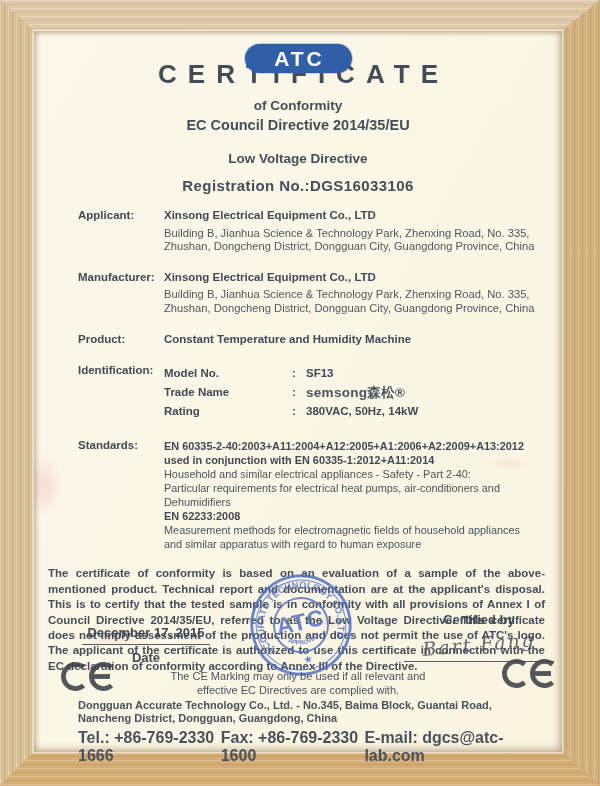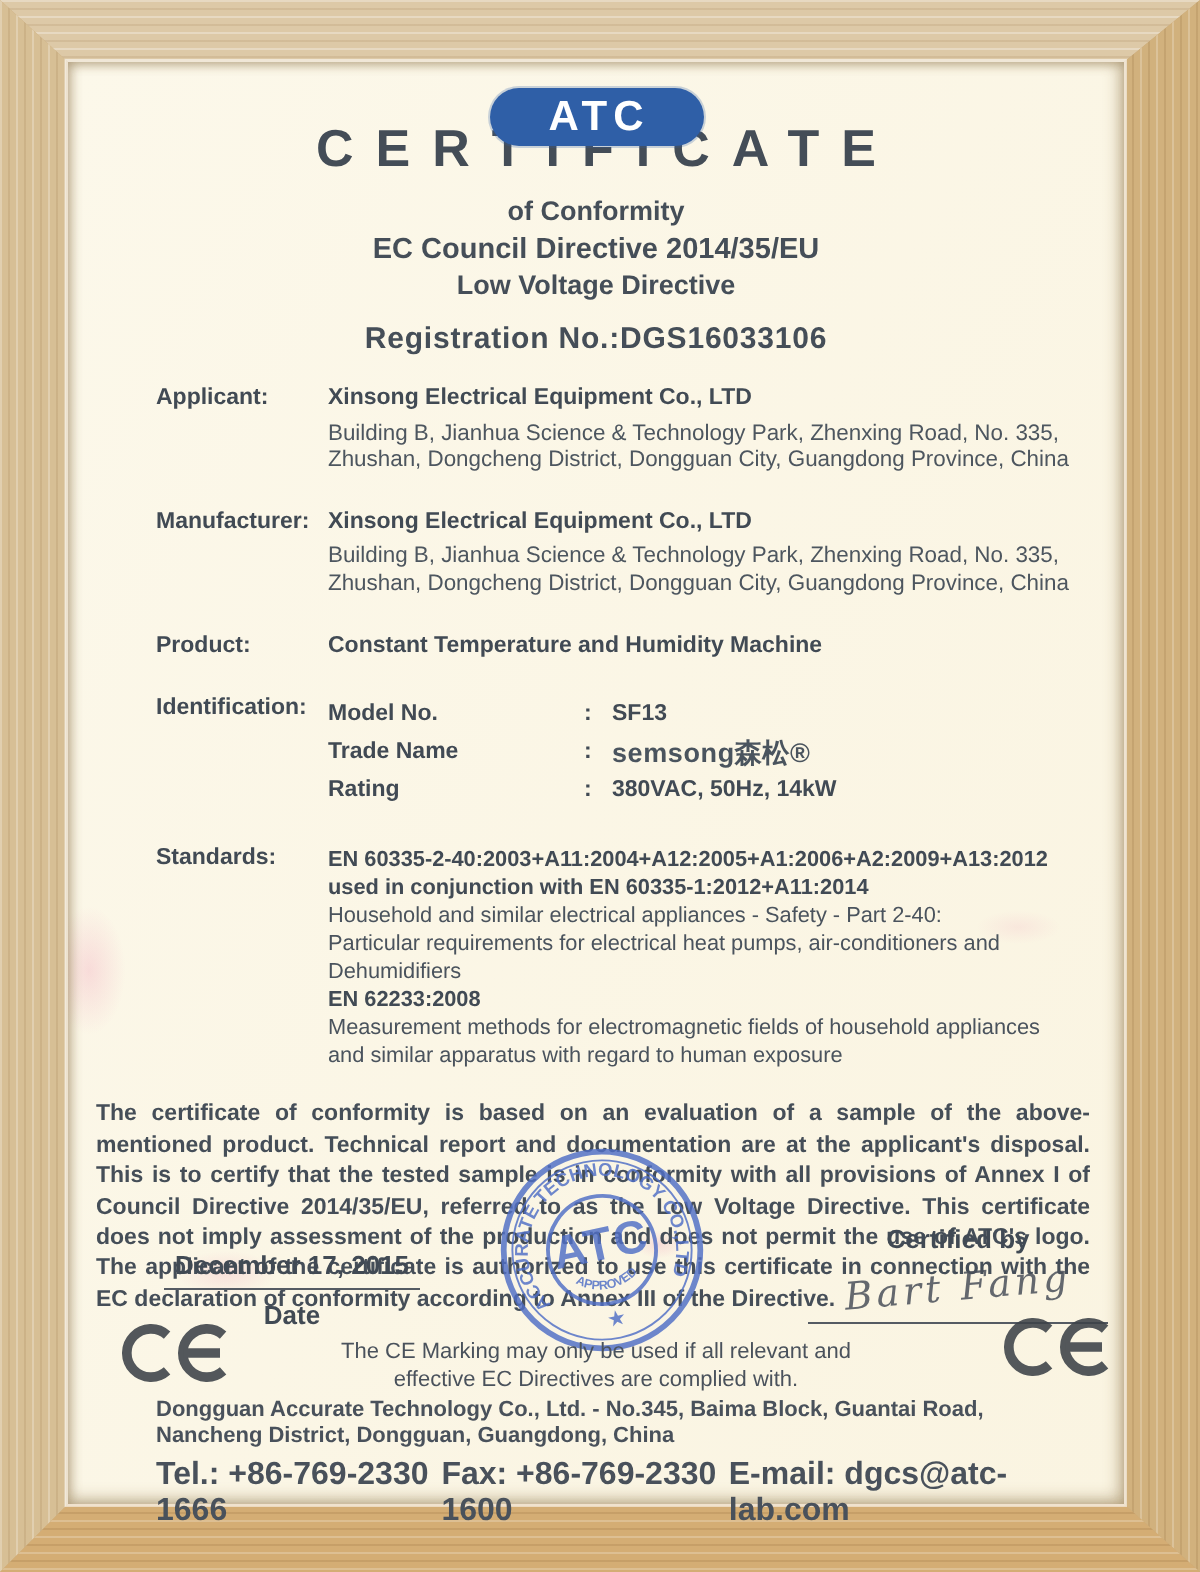--- a/index.html
+++ b/index.html
@@ -56,21 +56,21 @@
     box-shadow:0 0 0 1px rgba(47,95,167,.25);
   }
   .cert-title{
     position:relative;z-index:1;margin-top:-14px;text-align:center;
     font-size:26px;font-weight:bold;letter-spacing:11px;padding-left:11px;color:#444d57;
     line-height:30px;
   }
   .h-sub{ text-align:center;font-weight:bold;color:#454e58; }
   .conformity{margin-top:10px;font-size:13.5px;line-height:14px;}
   .directive1{margin-top:5px;font-size:14.5px;line-height:14px;}
-  .directive2{margin-top:4px;font-size:13.5px;line-height:14px;}
+  .directive2{margin-top:20px;font-size:13.5px;line-height:14px;}
   .registration{margin-top:12px;font-size:15px;line-height:16px;letter-spacing:.4px;}
   
   .info{margin-top:15px;padding:0 22px 0 44px;}
   .row{display:grid;grid-template-columns:86px 1fr;column-gap:0;}
   .row + .row{margin-top:18px;}
   .lbl{font-weight:bold;font-size:11.5px;line-height:13.5px;}
   .val-name{font-weight:bold;font-size:11.5px;line-height:13.5px;}
   .val-addr{font-size:11.2px;line-height:13.2px;color:#4d565f;margin-top:4px;}
   .row-product{margin-top:14px;}
   .row-ident{margin-top:16px;}

